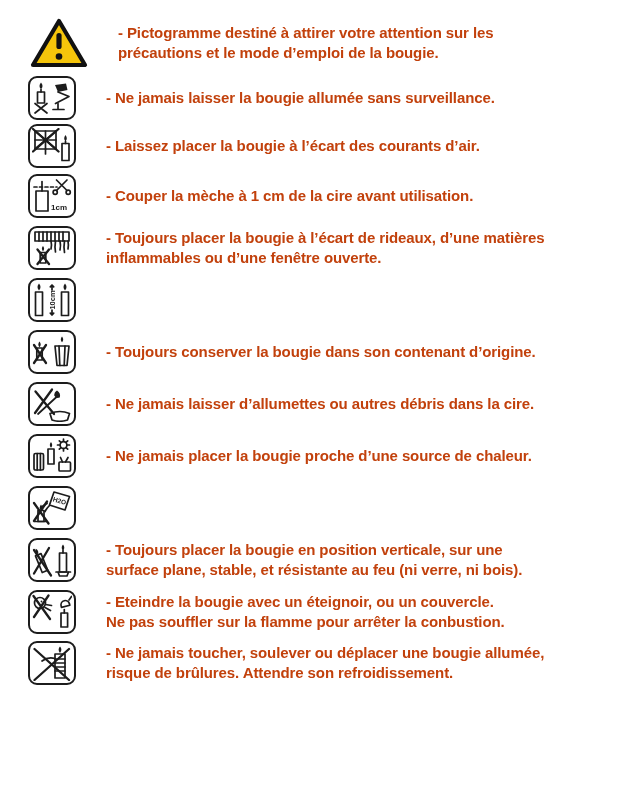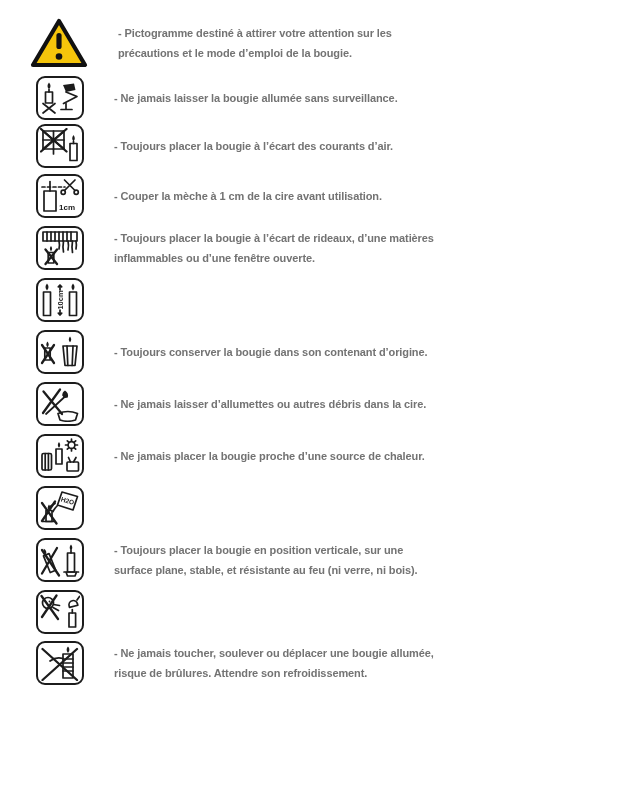--- a/index.html
+++ b/index.html
@@ -6,24 +6,24 @@
   body{width:640px;height:791px;font-family:"Liberation Sans",sans-serif;}
   .page{width:640px;height:791px;background:#ffffff;padding-top:12px;box-sizing:border-box;}
   .row{display:flex;align-items:center;}
   .row:nth-of-type(1){height:62px;}
   .row:nth-of-type(2),.row:nth-of-type(3){height:48px;}
   .row:nth-of-type(4),.row:nth-of-type(5),.row:nth-of-type(6),.row:nth-of-type(7),
   .row:nth-of-type(8),.row:nth-of-type(9),.row:nth-of-type(10),.row:nth-of-type(11),
   .row:nth-of-type(12),.row:nth-of-type(14){height:52px;}
   .row:nth-of-type(13){height:50px;}
   .icon-box{width:48px;height:44px;min-width:48px;border:2.4px solid #1c1c1c;border-radius:9px;
-    margin-left:36px;display:flex;align-items:center;justify-content:center;background:#fff;box-sizing:border-box;}
+    margin-left:28px;display:flex;align-items:center;justify-content:center;background:#fff;box-sizing:border-box;}
   .icon-box svg{display:block;}
   .tri-wrap{width:58px;min-width:58px;margin-left:30px;display:flex;align-items:center;justify-content:center;}
-  .txt{margin-left:30px;color:#737373;font-size:11px;line-height:20px;font-weight:700;
+  .txt{margin-left:30px;color:#c2410c;font-size:15px;line-height:20px;font-weight:700;
     white-space:pre-line;letter-spacing:-0.1px;max-width:500px;}
   .s{stroke:#1c1c1c;stroke-width:1.7;fill:none;stroke-linecap:round;stroke-linejoin:round;}
   .f{fill:#1c1c1c;stroke:none;}
   .xb{stroke:#1c1c1c;stroke-width:2.3;fill:none;stroke-linecap:round;}
 </style>
 </head>
 <body>
 
 <div class="page">
 
@@ -60,21 +60,21 @@
       <svg width="40" height="36" viewBox="0 0 40 36">
         <rect class="s" x="3" y="3" width="21" height="18"></rect>
         <path class="s" d="M3 3 L24 21 M24 3 L3 21 M13.5 3 V21 M3 12 H24"></path>
         <line class="s" x1="13.5" y1="21" x2="13.5" y2="26"></line>
         <path class="xb" d="M1 1 L26.5 23.5 M26.5 1 L1 23.5"></path>
         <path class="f" d="M33.5 7 q2.6 3.4 0 6.6 q-2.6 -3.2 0 -6.6"></path>
         <line class="s" x1="33.5" y1="13.6" x2="33.5" y2="15.5"></line>
         <rect class="s" x="30" y="15.5" width="7" height="17"></rect>
       </svg>
     </div>
-    <div class="txt">- Toujours placer la bougie à l’écart des courants d’air.</div>
+    <div class="txt">- Laissez placer la bougie à l’écart des courants d’air.</div>
   </div>
 
   <div class="row">
     <div class="icon-box">
       <svg width="40" height="36" viewBox="0 0 40 36">
         <line class="s" x1="2" y1="9" x2="25" y2="9" stroke-dasharray="3 2.5"></line>
         <line class="s" x1="10" y1="3.5" x2="10" y2="13"></line>
         <rect class="s" x="4" y="13" width="12" height="20"></rect>
         <path class="s" d="M24.5 2 L35 12.5 M35 2 L24.5 12.5"></path>
         <circle class="s" cx="23.2" cy="14.3" r="2.1"></circle>
@@ -195,20 +195,22 @@
         <path class="s" d="M13.5 10.5 l6 1 M13 13.5 l5.5 3"></path>
         <path class="xb" d="M1.5 2 L18 25 M16.5 1.5 L2 23"></path>
         <g transform="rotate(-14 32.5 9)">
           <path class="s" d="M28.5 11 a4.3 4.3 0 0 1 8.6 0 v1.5 h-8.6 z"></path>
         </g>
         <line class="s" x1="37" y1="6" x2="39.5" y2="2.5"></line>
         <line class="s" x1="32.3" y1="15.5" x2="32.3" y2="19"></line>
         <rect class="s" x="29" y="19" width="6.6" height="14"></rect>
       </svg>
     </div>
+    <div class="txt">- Eteindre la bougie avec un éteignoir, ou un couvercle.
+Ne pas souffler sur la flamme pour arrêter la conbustion.</div>
   </div>
 
   <div class="row">
     <div class="icon-box">
       <svg width="40" height="36" viewBox="0 0 40 36">
         <path class="f" d="M28 1.5 q2.8 3.2 0 6.4 q-2.8 -3.2 0 -6.4"></path>
         <rect class="s" x="23" y="9" width="10" height="24"></rect>
         <path class="s" d="M23 14 h10 M23 18 h10 M23 22 h10 M23 26 h10"></path>
         <path class="s" d="M10 16 q6 -4.5 13 -2.5"></path>
         <path class="xb" d="M2.5 4 L37 35 M37 4 L2.5 35" stroke-width="3.4"></path>

